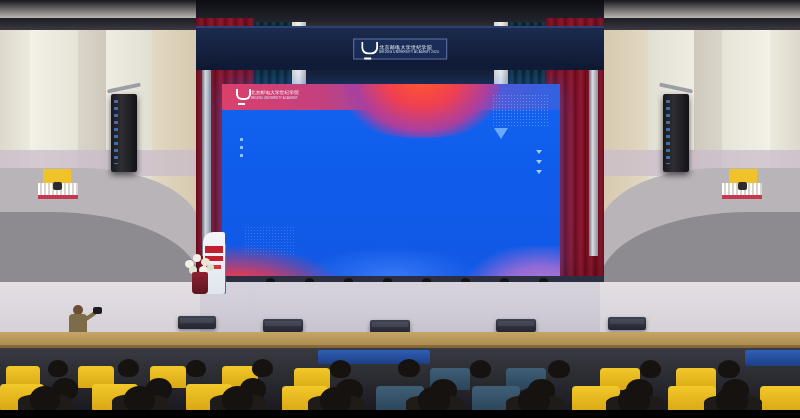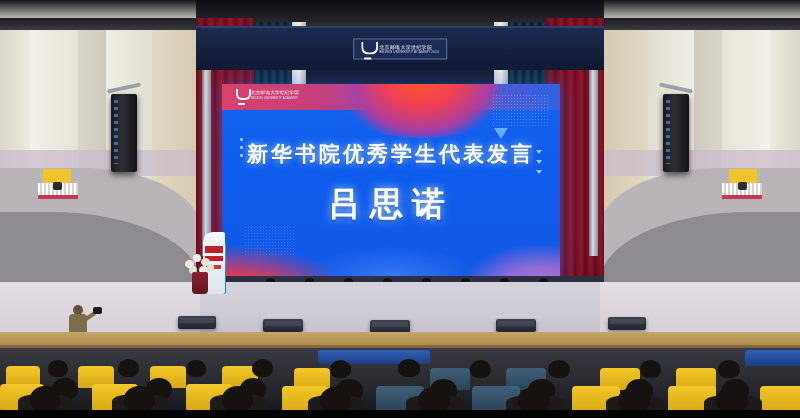--- a/index.html
+++ b/index.html
@@ -313,22 +313,20 @@
       <span></span>
         <span></span>
         <span></span>
     </div>
     <div class="sl-tricol">
       <i></i>
         <i></i>
         <i></i>
     </div>
 
-    <div class="sl-title">新华书院优秀学生代表发言</div>
-    <div class="sl-name">吕思诺</div>
   </div>
 
   <div class="backdrop-kick"></div>
   <div class="kicklight" style="left:266px"></div>
   <div class="kicklight" style="left:305px"></div>
   <div class="kicklight" style="left:344px"></div>
   <div class="kicklight" style="left:383px"></div>
   <div class="kicklight" style="left:422px"></div>
   <div class="kicklight" style="left:461px"></div>
   <div class="kicklight" style="left:500px"></div>

